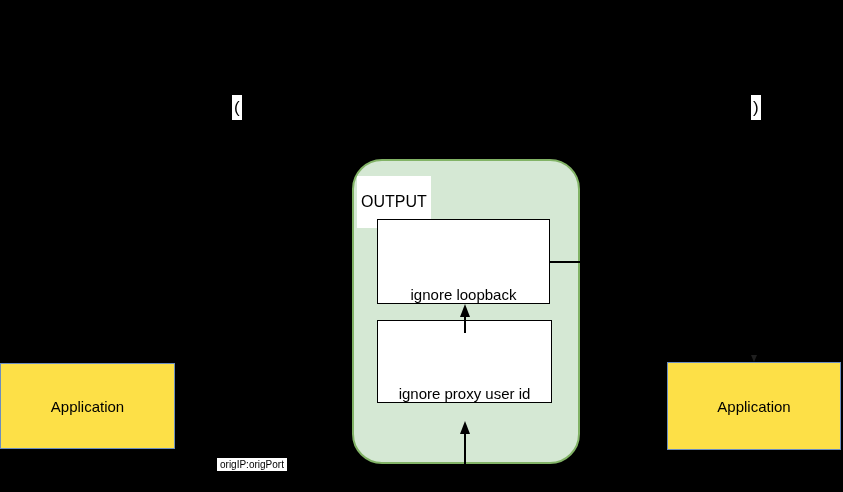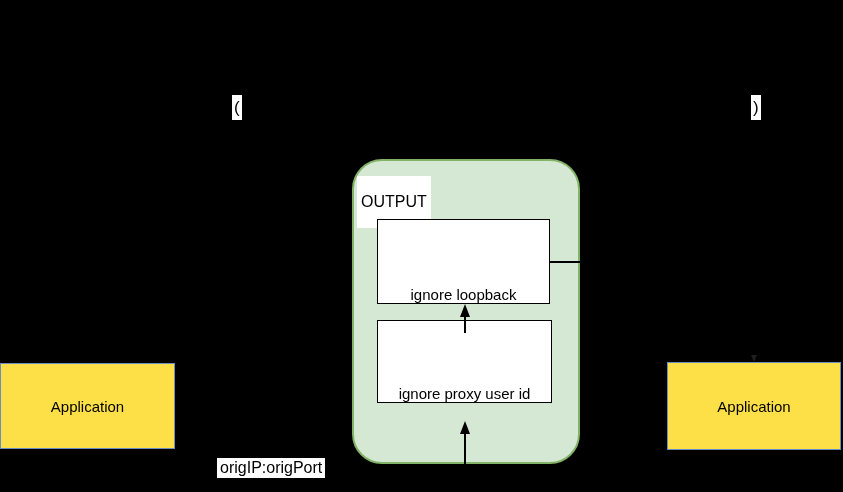--- a/index.html
+++ b/index.html
@@ -67,21 +67,21 @@
     border-bottom: 13px solid #000000;
   }
   .arrowhead-down-faint {
     position: absolute; width: 0; height: 0;
     border-left: 3px solid transparent;
     border-right: 3px solid transparent;
     border-top: 7px solid #1f1f1f;
   }
   .edge-label {
     left: 217px; top: 458px;
-    font-size: 16px;
+    font-size: 10px;
     padding: 1px 3px;
   }
 </style>
 </head>
 <body>
 
 <span class="label-patch paren" style="left:232px; top:95px;">(</span>
 <span class="label-patch paren" style="left:751px; top:95px;">)</span>
 
 <div class="abs chain"></div>

